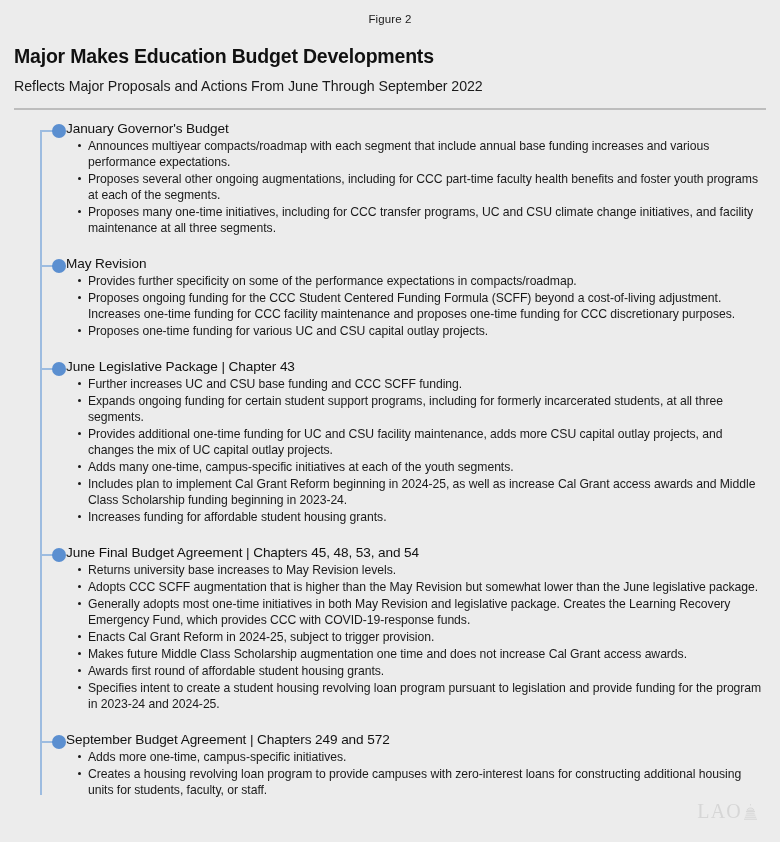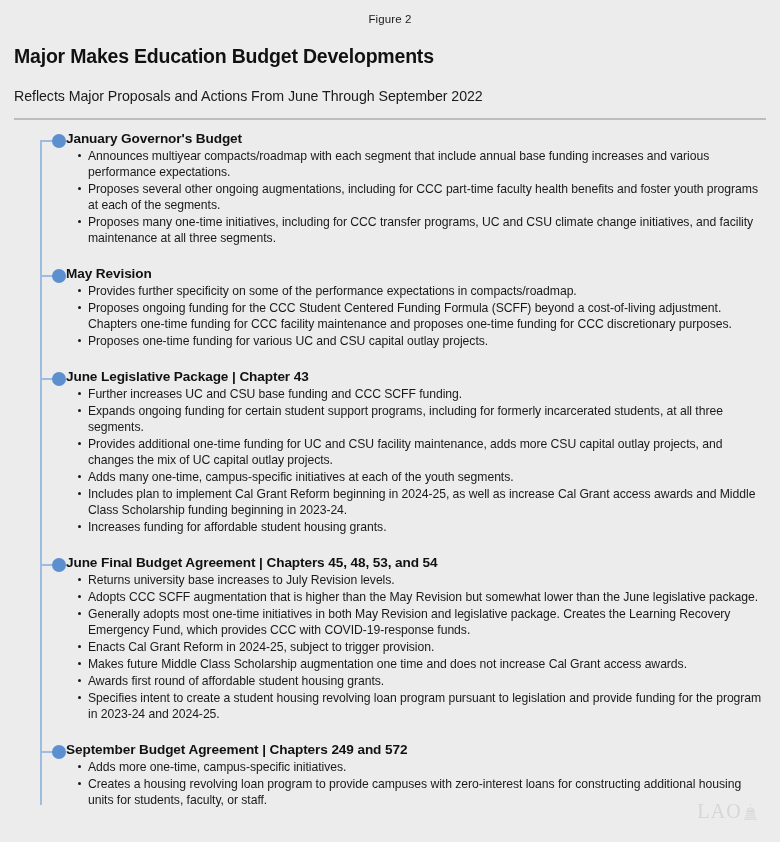--- a/index.html
+++ b/index.html
@@ -39,21 +39,21 @@
     font-weight: bold;
     line-height: 24px;
     margin-top: 18px;
     letter-spacing: -0.2px;
     color: #111;
   }
 
   .fig-subtitle {
     font-size: 14.2px;
     line-height: 18px;
-    margin-top: 19px;
+    margin-top: 9px;
     color: #1a1a1a;
     letter-spacing: -0.05px;
   }
 
   .header-rule {
     margin-top: 13px;
     height: 2px;
     background: #bdbdbd;
     width: 752px;
   }
@@ -100,21 +100,21 @@
     left: 12px;
     top: 0;
     width: 14px;
     height: 14px;
     border-radius: 50%;
     background: #5b8fd0;
   }
 
   .section-title {
     font-size: 13.6px;
-    font-weight: bold;
+    font-weight: normal;
     line-height: 17px;
     color: #111;
     letter-spacing: -0.1px;
     margin: 0 0 1px 0;
   }
 
   ul.bullets {
     list-style: none;
     margin: 0;
     padding: 0 0 0 11px;
@@ -195,21 +195,21 @@
     <div class="gap-md"></div>
 
     <div class="section">
       <div class="marker">
         <div class="stem"></div>
         <div class="dot"></div>
       </div>
       <div class="section-title">May Revision</div>
       <ul class="bullets">
         <li>Provides further specificity on some of the performance expectations in compacts/roadmap.</li>
-        <li>Proposes ongoing funding for the CCC Student Centered Funding Formula (SCFF) beyond a cost-of-living adjustment. Chapters one-time funding for CCC facility maintenance and proposes one-time funding for CCC discretionary purposes.</li>
+        <li>Proposes ongoing funding for the CCC Student Centered Funding Formula (SCFF) beyond a cost-of-living adjustment. Increases one-time funding for CCC facility maintenance and proposes one-time funding for CCC discretionary purposes.</li>
         <li>Proposes one-time funding for various UC and CSU capital outlay projects.</li>
       </ul>
     </div>
 
     <div class="gap-md"></div>
 
     <div class="section">
       <div class="marker">
         <div class="stem"></div>
         <div class="dot"></div>
@@ -227,21 +227,21 @@
 
     <div class="gap-md"></div>
 
     <div class="section">
       <div class="marker">
         <div class="stem"></div>
         <div class="dot"></div>
       </div>
       <div class="section-title">June Final Budget Agreement | Chapters 45, 48, 53, and 54</div>
       <ul class="bullets">
-        <li>Returns university base increases to July Revision levels.</li>
+        <li>Returns university base increases to May Revision levels.</li>
         <li>Adopts CCC SCFF augmentation that is higher than the May Revision but somewhat lower than the June legislative package.</li>
         <li>Generally adopts most one-time initiatives in both May Revision and legislative package. Creates the Learning Recovery Emergency Fund, which provides CCC with COVID-19-response funds.</li>
         <li>Enacts Cal Grant Reform in 2024-25, subject to trigger provision.</li>
         <li>Makes future Middle Class Scholarship augmentation one time and does not increase Cal Grant access awards.</li>
         <li>Awards first round of affordable student housing grants.</li>
         <li>Specifies intent to create a student housing revolving loan program pursuant to legislation and provide funding for the program in 2023-24 and 2024-25.</li>
       </ul>
     </div>
 
     <div class="gap-md"></div>

